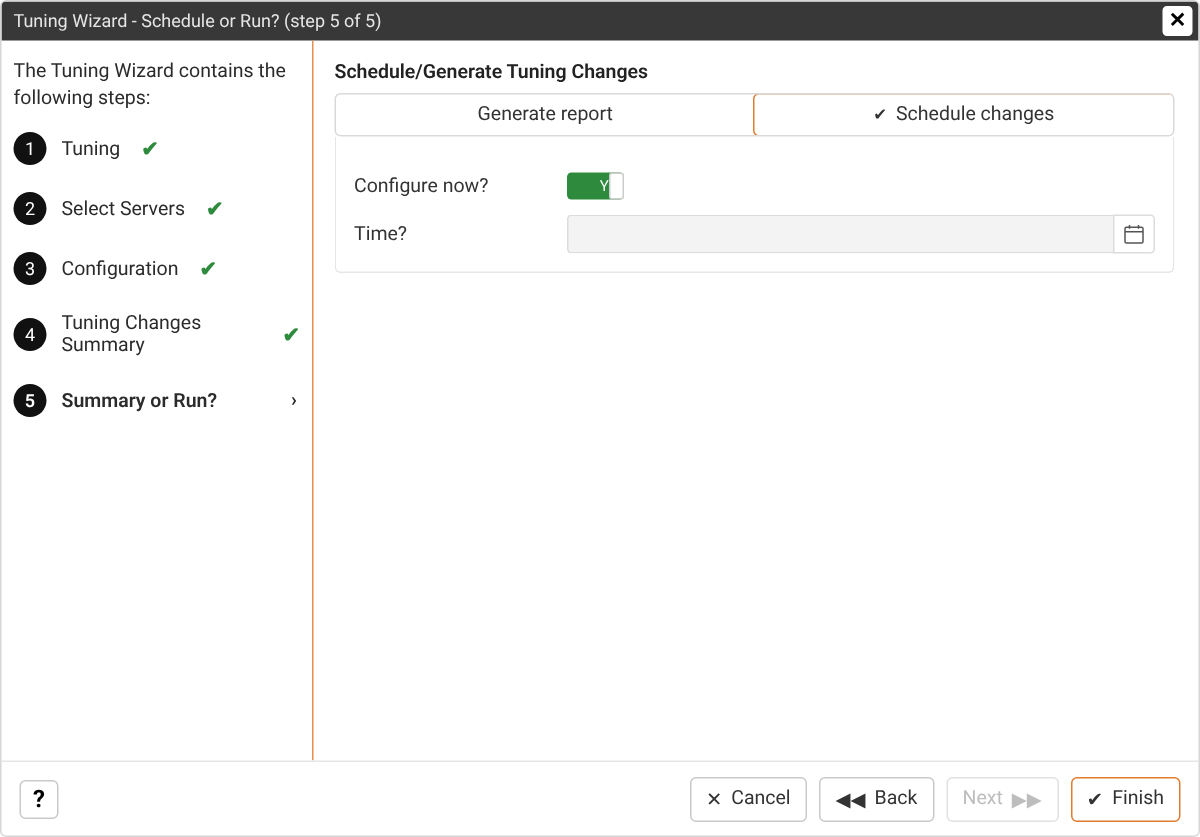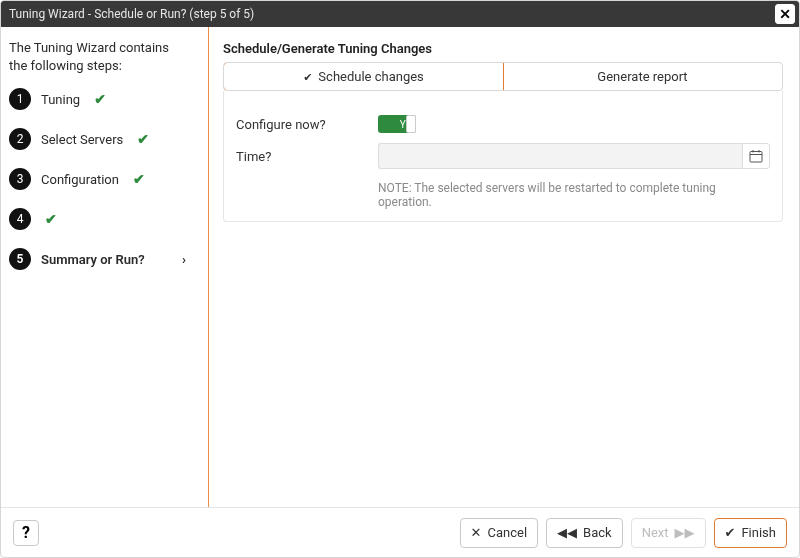--- a/index.html
+++ b/index.html
@@ -28,21 +28,21 @@
     background: #fff; color: #000; border-radius: 3px;
     font-weight: bold; font-size: 14px; cursor: pointer;
     border: 1px solid #fff;
   }
   .body {
     flex: 1; display: flex; overflow: hidden;
   }
   .side {
     width: 208px;
     border-right: 1px solid #e98f4a;
-    padding: 12px 20px 8px 8px;
+    padding: 12px 8px 8px 8px;
     font-size: 13px;
     color: #2b2b2b;
   }
   .side-intro { font-size: 13px; line-height: 1.35; margin-bottom: 12px; }
   .step-list { display: flex; flex-direction: column; gap: 14px; }
   .step {
     display: flex; align-items: center; gap: 10px;
     position: relative;
     padding: 2px 0;
     cursor: default;
@@ -149,41 +149,42 @@
         </div>
 
         <div class="step">
           <span class="num">3</span>
           <span>Configuration</span>
           <span class="check">✔</span>
         </div>
 
         <div class="step">
           <span class="num">4</span>
+          <span>Tuning Changes Summary</span>
           <span class="check">✔</span>
         </div>
 
         <div class="step" style="font-weight:600">
           <span class="num">5</span>
           <span>Summary or Run?</span>
           <span class="chev">›</span>
         </div>
 
       </div>
     </aside>
 
     <section class="main">
       <div class="panel-title">Schedule/Generate Tuning Changes</div>
 
       <div class="pill-row">
+        <div class="pill">
+          <span>Generate report</span>
+        </div>
         <div class="pill active">
           <span class="tick"></span><span>Schedule changes</span>
-        </div>
-        <div class="pill">
-          <span>Generate report</span>
         </div>
       </div>
 
       <div class="section-wrap" style="border-top:none;margin-top:0;">
         <div class="form">
           <div class="frow">
             <span class="lab">Configure now?</span>
             <div class="switch">
               <div class="track">
                   <span>Yes</span>
@@ -200,21 +201,20 @@
                 <svg width="14" height="14" viewBox="0 0 14 14">
                   <rect x="1" y="2.5" width="12" height="10.5" rx="1" fill="none" stroke="#555"></rect>
                   <line x1="1" y1="5.5" x2="13" y2="5.5" stroke="#555"></line>
                   <line x1="4" y1="1" x2="4" y2="3.5" stroke="#555"></line>
                   <line x1="10" y1="1" x2="10" y2="3.5" stroke="#555"></line>
                 </svg>
               </div>
             </div>
           </div>
 
-          <div class="note">NOTE: The selected servers will be restarted to complete tuning operation.</div>
         </div>
       </div>
     </section>
 
   </div>
 
   <div class="footer">
     <div class="help">
       <span>?</span>
     </div>

